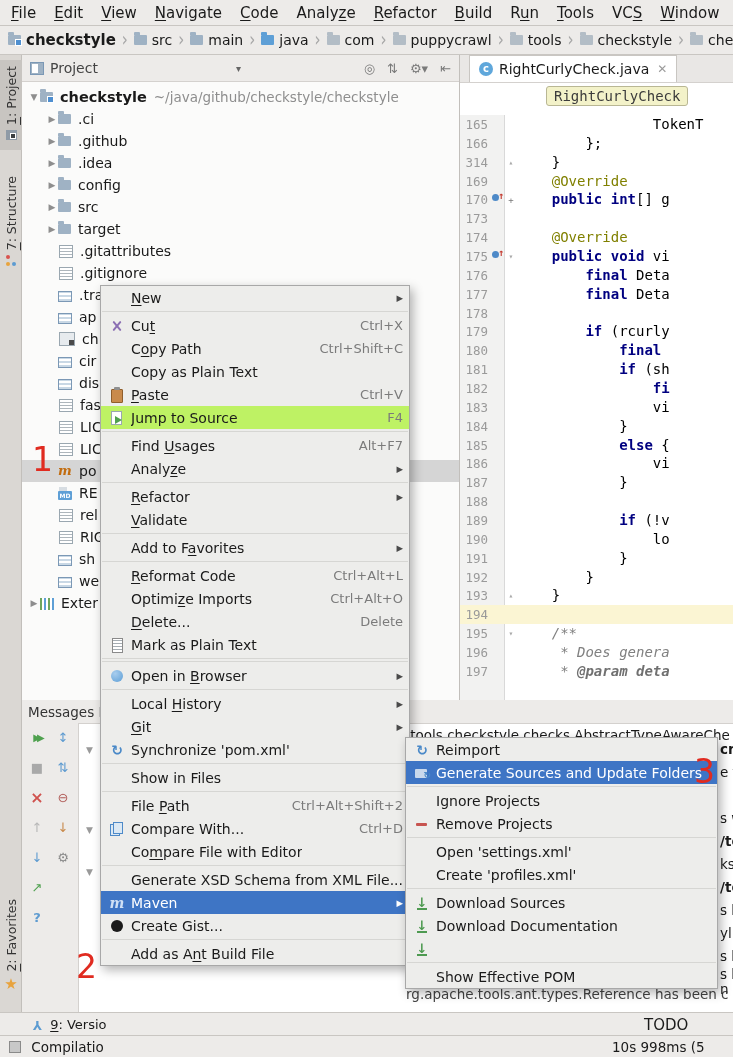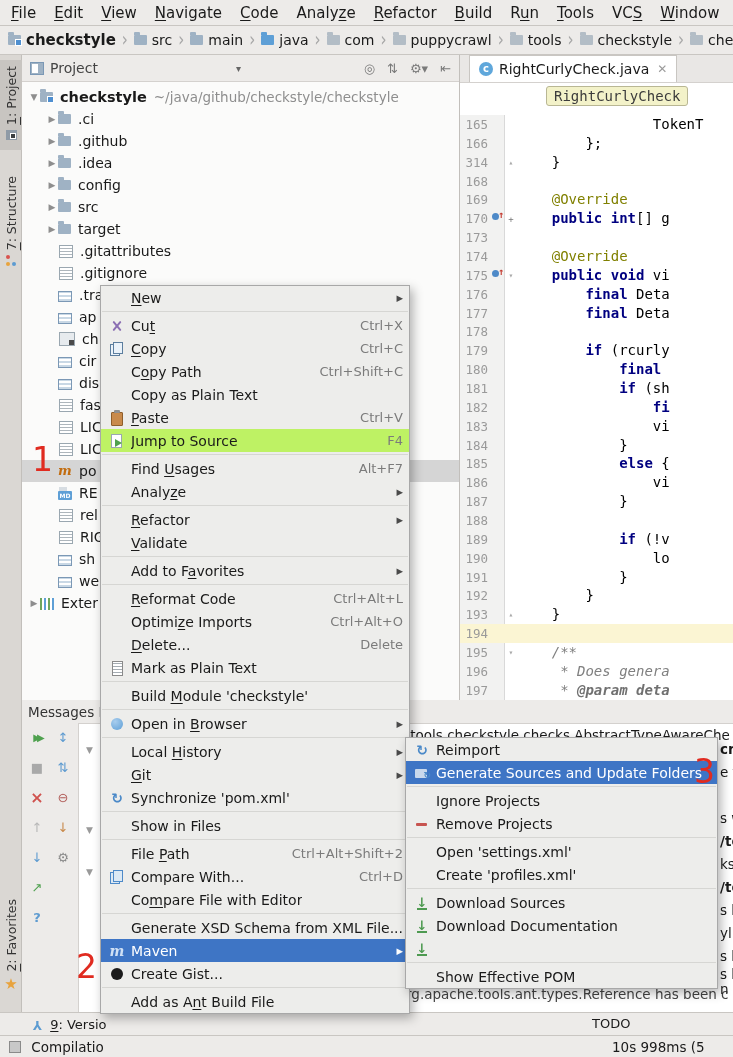--- a/index.html
+++ b/index.html
@@ -396,26 +396,20 @@
           <span class="fd"></span>
           <span class="ct">        <span class="pl">};</span></span>
         </div>
         <div class="cl">
           <span class="ln">314</span>
           <span class="mk"></span>
           <span class="fd">▴</span>
           <span class="ct">    <span class="pl">}</span></span>
         </div>
         <div class="cl">
-          <span class="ln">168</span>
-          <span class="mk"></span>
-          <span class="fd"></span>
-          <span class="ct"></span>
-        </div>
-        <div class="cl">
           <span class="ln">169</span>
           <span class="mk"></span>
           <span class="fd"></span>
           <span class="ct">    <span class="ann">@Override</span></span>
         </div>
         <div class="cl">
           <span class="ln">170</span>
           <span class="mk">
             <span class="bm">
               <i>↑</i>
@@ -620,21 +614,21 @@
       <div class="edge-frag" style="top: 948px; padding-left: 23px; left: 697px; z-index: 30;">s b</div>
       <div class="edge-frag" style="top: 966px; padding-left: 23px; left: 697px; z-index: 30;">s b</div>
       <div class="edge-frag" style="top: 981px; padding-left: 23px; left: 697px; z-index: 30;">n c</div>
     </div>
 
   <div id="windowbar">
     <span style="position:absolute;left:33px;top:3px">
       <span class="branch-ic">Y</span>
       <span id="lbl-version" style="font-size:13px;margin-left:4px"><u>9</u>: Versio</span>
     </span>
-    <span style="position:absolute;left:592px;top:3px;font-size:13px">TODO</span>
+    <span style="position:absolute;left:644px;top:3px;font-size:15px">TODO</span>
   </div>
 
   <div id="statusbar">
     <span style="position:absolute;left:9px;top:3px">
       <span class="sq-ic"></span>
       <span style="margin-left:6px">Compilatio</span>
     </span>
     <span style="position:absolute;left:612px;top:3px">10s 998ms (5 minutes ago)</span>
   </div>
 
@@ -644,25 +638,20 @@
         <span class="lbl"><u>N</u>ew</span>
         <span class="arr">▶</span>
       </div>
       <div class="menu-sep"></div>
       <div class="menu-row">
         <span class="mi i-scissors"></span>
         <span class="lbl">Cu<u>t</u></span>
         <span class="sc">Ctrl+X</span>
       </div>
       <div class="menu-row">
-        <span class="mi i-copy"></span>
-        <span class="lbl"><u>C</u>opy</span>
-        <span class="sc">Ctrl+C</span>
-      </div>
-      <div class="menu-row">
         <span class="mi"></span>
         <span class="lbl">C<u>o</u>py Path</span>
         <span class="sc">Ctrl+Shift+C</span>
       </div>
       <div class="menu-row">
         <span class="mi"></span>
         <span class="lbl">Copy as Plain Text</span>
       </div>
       <div class="menu-row">
         <span class="mi i-paste"></span>
@@ -715,24 +704,20 @@
       <div class="menu-row">
         <span class="mi"></span>
         <span class="lbl"><u>D</u>elete...</span>
         <span class="sc">Delete</span>
       </div>
       <div class="menu-row">
         <span class="mi i-plain"></span>
         <span class="lbl">Mark as Plain Text</span>
       </div>
       <div class="menu-sep"></div>
-      <div class="menu-row">
-        <span class="mi"></span>
-        <span class="lbl">Build <u>M</u>odule 'checkstyle'</span>
-      </div>
       <div class="menu-sep"></div>
       <div class="menu-row">
         <span class="mi i-globe"></span>
         <span class="lbl">Open in <u>B</u>rowser</span>
         <span class="arr">▶</span>
       </div>
       <div class="menu-sep"></div>
       <div class="menu-row">
         <span class="mi"></span>
         <span class="lbl">Local <u>H</u>istory</span>

